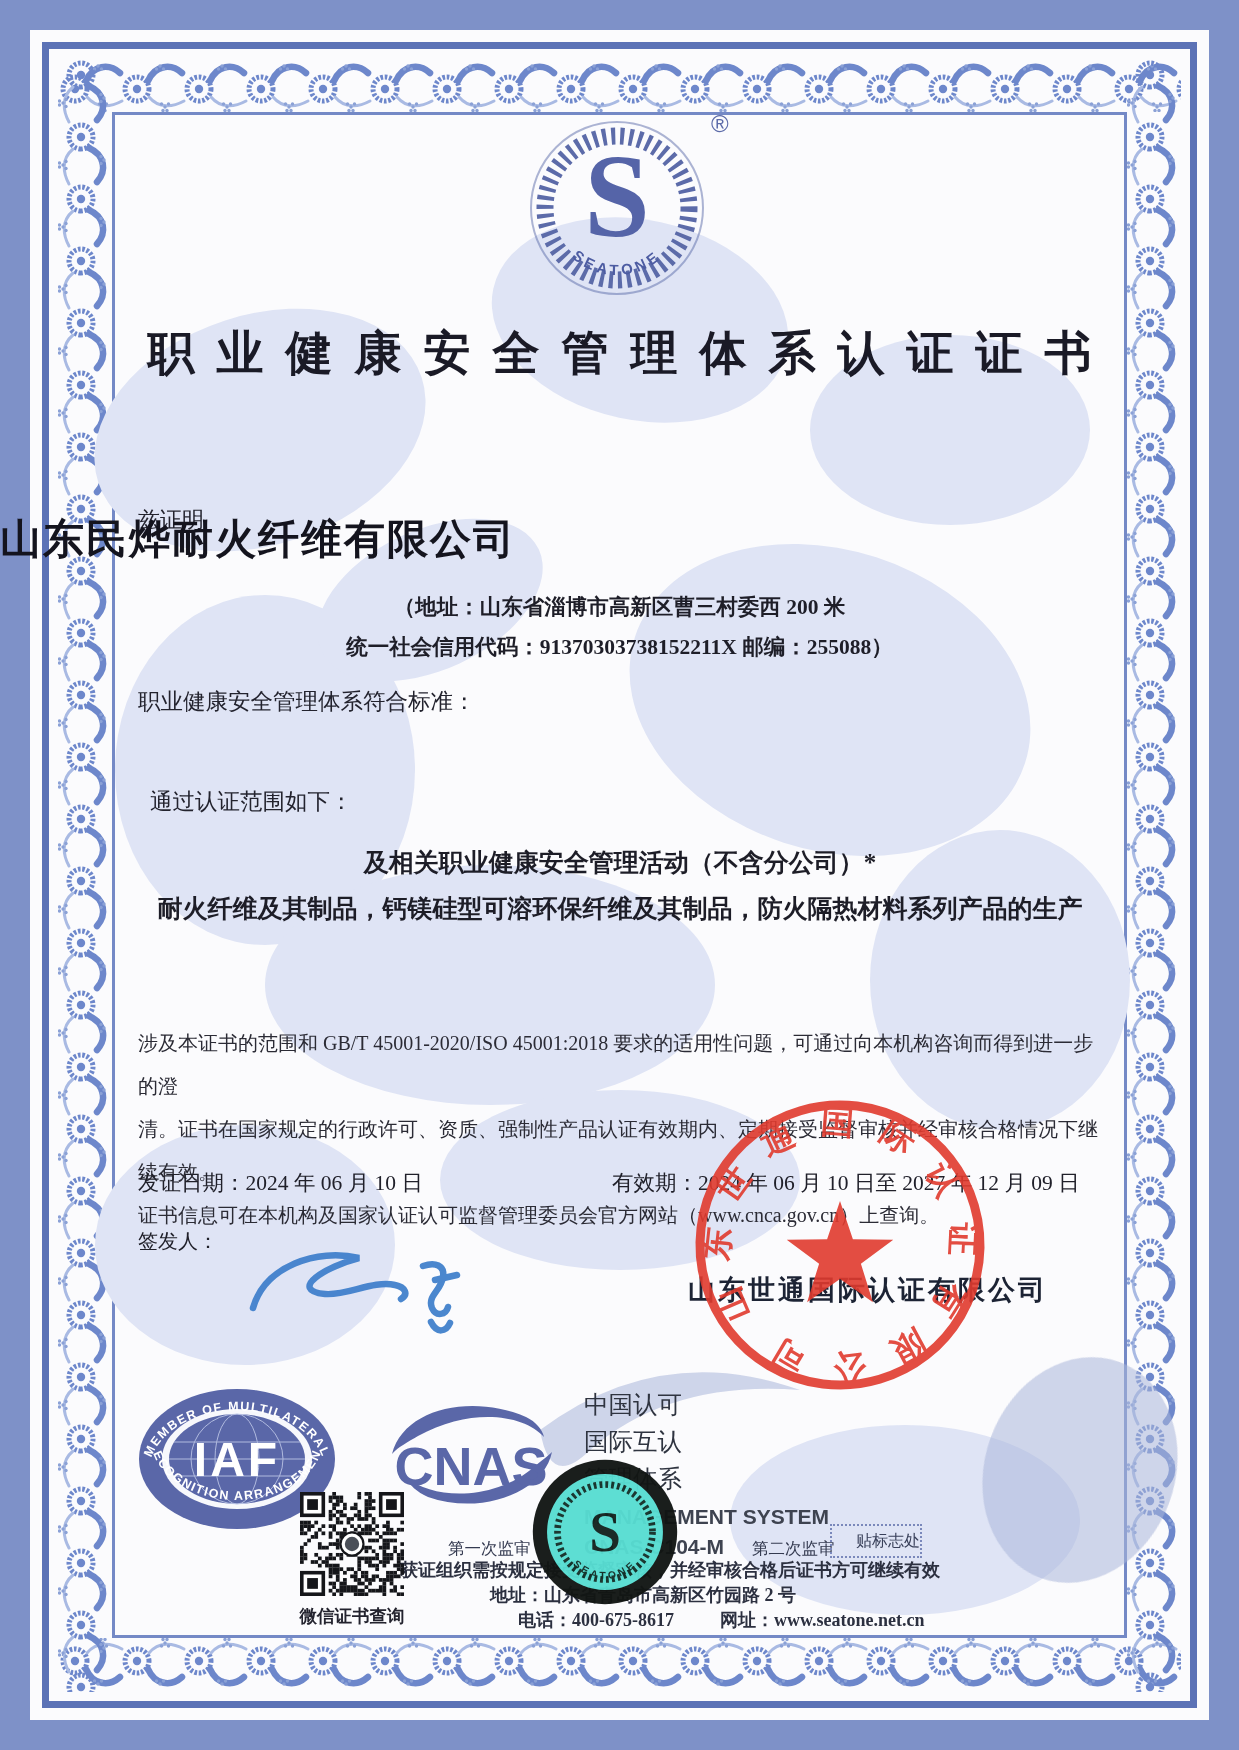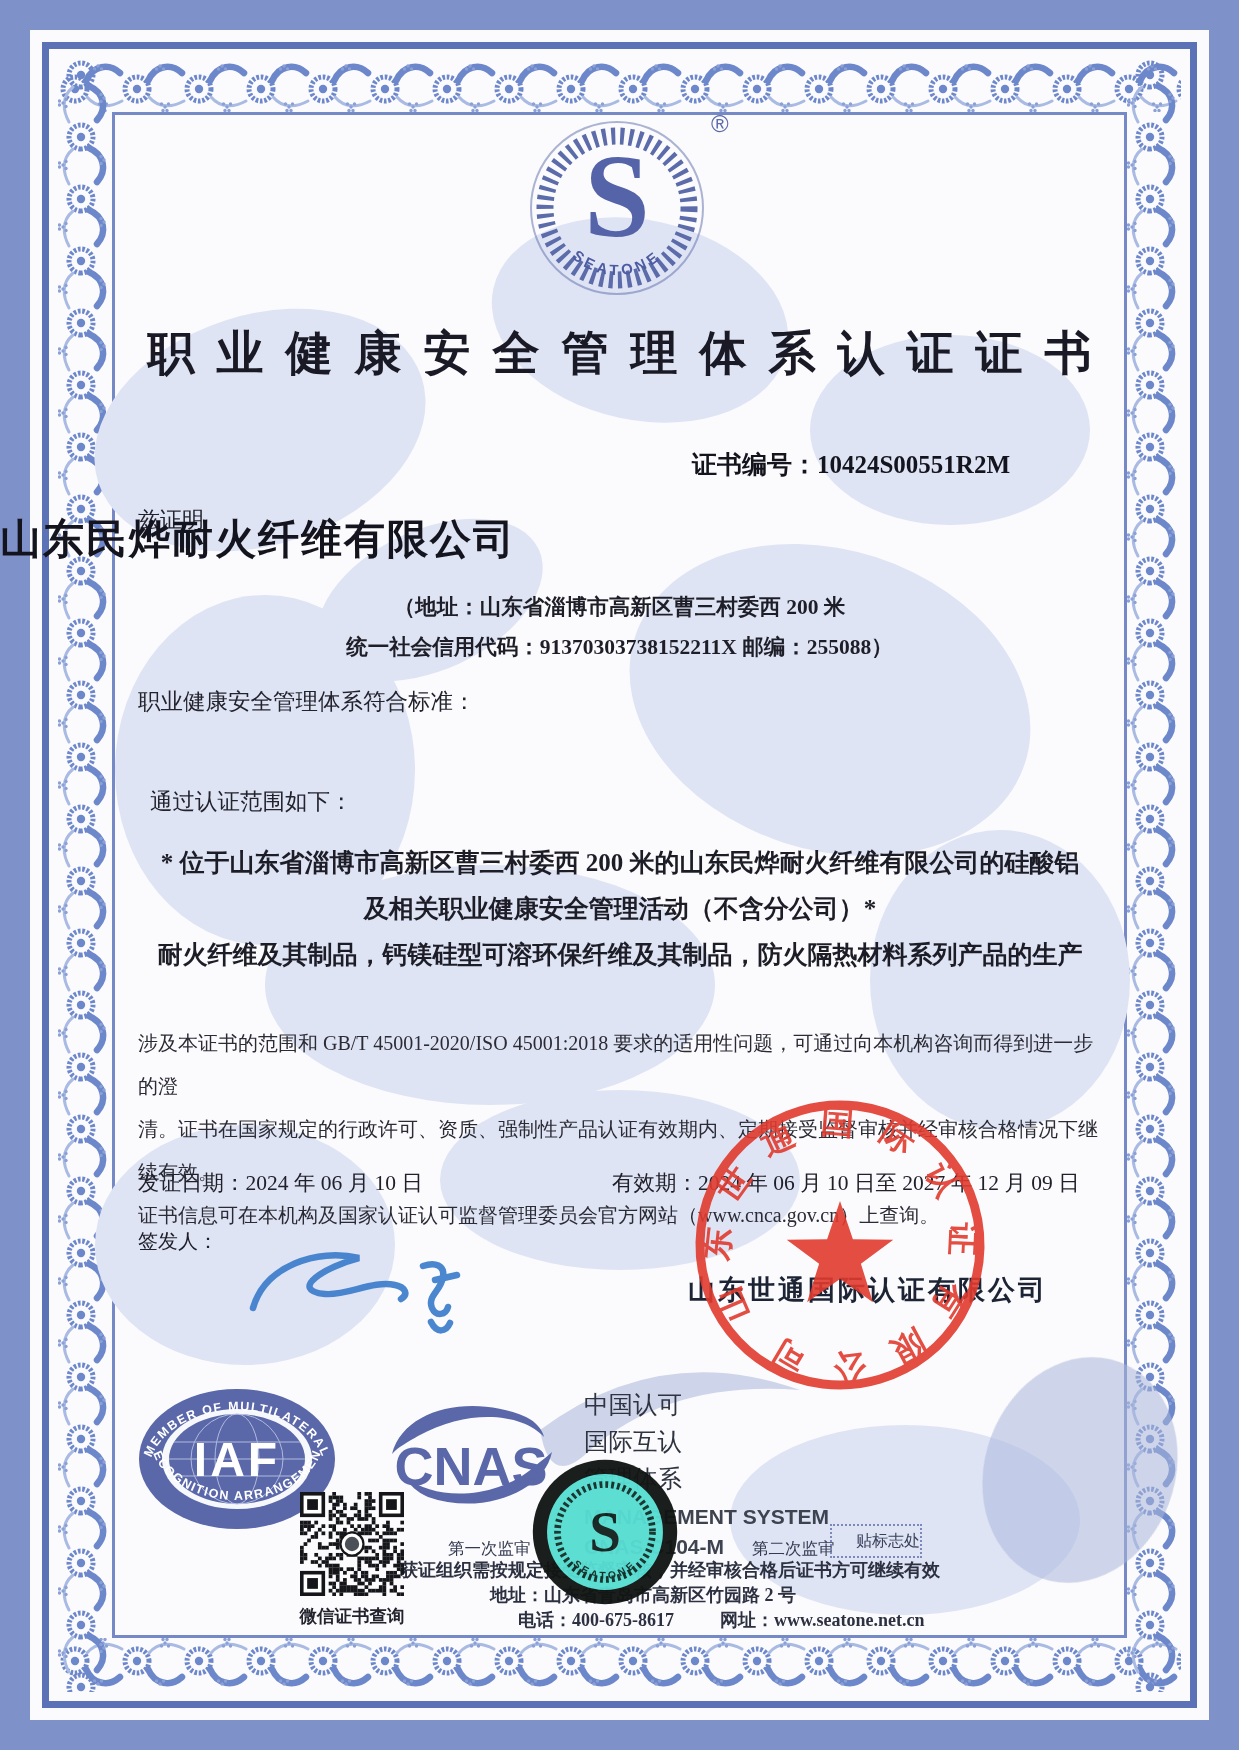--- a/index.html
+++ b/index.html
@@ -1762,32 +1762,30 @@
           <path id="embArc" d="M56,146 A66,66 0 0 0 168,146" fill="none"></path>
         </defs>
       <text font-size="15" font-weight="700" letter-spacing="4" fill="#4d5ca2" font-family="Liberation Sans, sans-serif">
         <textPath href="#embArc" startOffset="50%" text-anchor="middle">SEATONE</textPath>
       </text>
       <text x="206" y="34" font-size="24" fill="#5c6ba9" font-family="Liberation Sans, sans-serif">®</text>
     </svg>
 
     <div class="abs z title">职业健康安全管理体系认证证书</div>
 
-    <div class="abs z certno"><span>证书编号：</span><span>10424S00551R2M</span></div>
 
     <div class="abs z certify">兹证明</div>
     <div class="abs z company">山东民烨耐火纤维有限公司</div>
     <div class="abs z addr addr1">（地址：山东省淄博市高新区曹三村委西 200 米</div>
     <div class="abs z addr addr2">统一社会信用代码：91370303738152211X 邮编：255088）</div>
 
     <div class="abs z label-line std-label">职业健康安全管理体系符合标准：</div>
 
     <div class="abs z label-line scope-label">通过认证范围如下：</div>
     <div class="abs z scope">
-      <div>* 位于山东省淄博市高新区曹三村委西 200 米的山东民烨耐火纤维有限公司的硅酸铝</div>
       <div>及相关职业健康安全管理活动（不含分公司）*</div>
       <div>耐火纤维及其制品，钙镁硅型可溶环保纤维及其制品，防火隔热材料系列产品的生产</div>
     </div>
 
     <div class="abs z disclaimer">
       <div>涉及本证书的范围和 GB/T 45001-2020/ISO 45001:2018 要求的适用性问题，可通过向本机构咨询而得到进一步的澄</div>
       <div>清。证书在国家规定的行政许可、资质、强制性产品认证有效期内、定期接受监督审核并经审核合格情况下继续有效。</div>
       <div>证书信息可在本机构及国家认证认可监督管理委员会官方网站（www.cnca.gov.cn）上查询。</div>
     </div>
 

